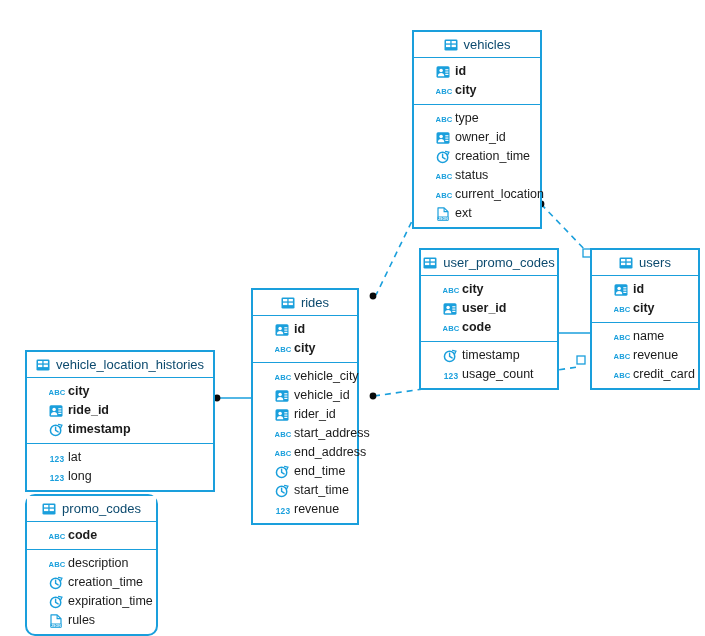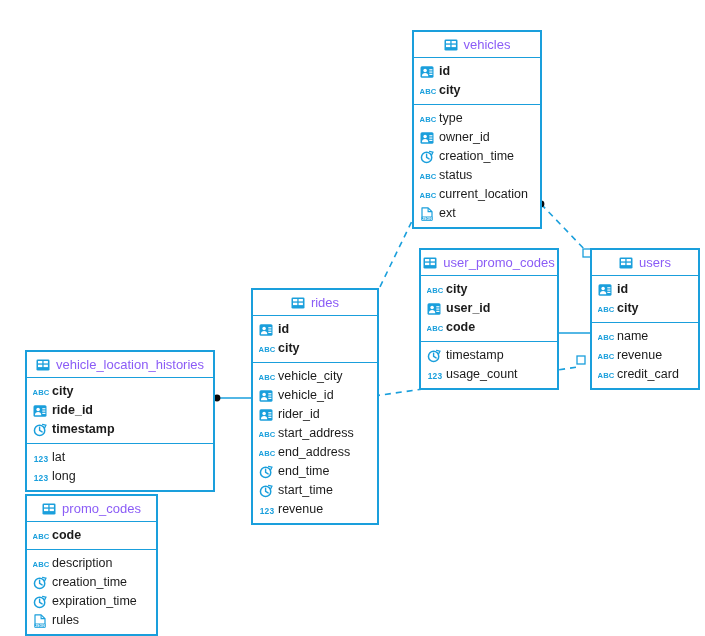--- a/index.html
+++ b/index.html
@@ -22,25 +22,25 @@
     align-items:center;
     justify-content:center;
     gap:6px;
     border-bottom:1px solid #1a9fdc;
     box-sizing:border-box;
     background:#ffffff;
     padding:0 6px;
   }
   .ent-header .title{
     font-size:13px;
-    color:#8b5cf6;
+    color:#0c4a6e;
     white-space:nowrap;
     letter-spacing:0px;
   }
-  .sect{box-sizing:border-box;padding:4px 0 4px 0;}
+  .sect{box-sizing:border-box;padding:4px 0 4px 16px;}
   .sect.pk{border-bottom:1px solid #1a9fdc;}
   .field{
     display:flex;
     align-items:center;
     gap:5px;
     height:19px;
     padding:0 6px;
     font-size:12.5px;
     color:#1b1b1b;
     white-space:nowrap;
@@ -302,21 +302,21 @@
           <div class="field">
             <span class="ico">
               <svg width="16" height="14" viewBox="0 0 16 14" xmlns="http://www.w3.org/2000/svg">
                 <text x="8" y="10.6" text-anchor="middle" font-family="Liberation Sans, sans-serif" font-size="8.4" font-weight="bold" fill="#1a9fdc" letter-spacing="0.2">123</text>
               </svg>
             </span>
             <span class="fname">usage_count</span>
           </div>
         </div>
       </div>
-      <div class="entity" style="left: 251px; top: 288px; width: 128px;">
+      <div class="entity" style="left: 251px; top: 288px; width: 108px;">
         <div class="ent-header">
           <span class="ico">
             <svg width="14" height="14" viewBox="0 0 14 14" xmlns="http://www.w3.org/2000/svg">
               <rect x="0.5" y="1.5" width="13" height="11" rx="1.3" fill="#1a9fdc"></rect>
               <rect x="2" y="3" width="4.3" height="2.4" fill="#ffffff"></rect>
               <rect x="7.6" y="3" width="4.3" height="2.4" fill="#ffffff"></rect>
               <rect x="2" y="6.7" width="4.3" height="2.4" fill="#ffffff"></rect>
               <rect x="7.6" y="6.7" width="4.3" height="2.4" fill="#ffffff"></rect>
             </svg>
           </span>
@@ -484,21 +484,21 @@
           <div class="field">
             <span class="ico">
               <svg width="16" height="14" viewBox="0 0 16 14" xmlns="http://www.w3.org/2000/svg">
                 <text x="8" y="10.6" text-anchor="middle" font-family="Liberation Sans, sans-serif" font-size="8.4" font-weight="bold" fill="#1a9fdc" letter-spacing="0.2">123</text>
               </svg>
             </span>
             <span class="fname">long</span>
           </div>
         </div>
       </div>
-      <div class="entity" style="left: 25px; top: 494px; width: 133px;">
+      <div class="entity" style="left: 25px; top: 494px; width: 133px; border-radius: 10px;">
         <div class="ent-header">
           <span class="ico">
             <svg width="14" height="14" viewBox="0 0 14 14" xmlns="http://www.w3.org/2000/svg">
               <rect x="0.5" y="1.5" width="13" height="11" rx="1.3" fill="#1a9fdc"></rect>
               <rect x="2" y="3" width="4.3" height="2.4" fill="#ffffff"></rect>
               <rect x="7.6" y="3" width="4.3" height="2.4" fill="#ffffff"></rect>
               <rect x="2" y="6.7" width="4.3" height="2.4" fill="#ffffff"></rect>
               <rect x="7.6" y="6.7" width="4.3" height="2.4" fill="#ffffff"></rect>
             </svg>
           </span>

